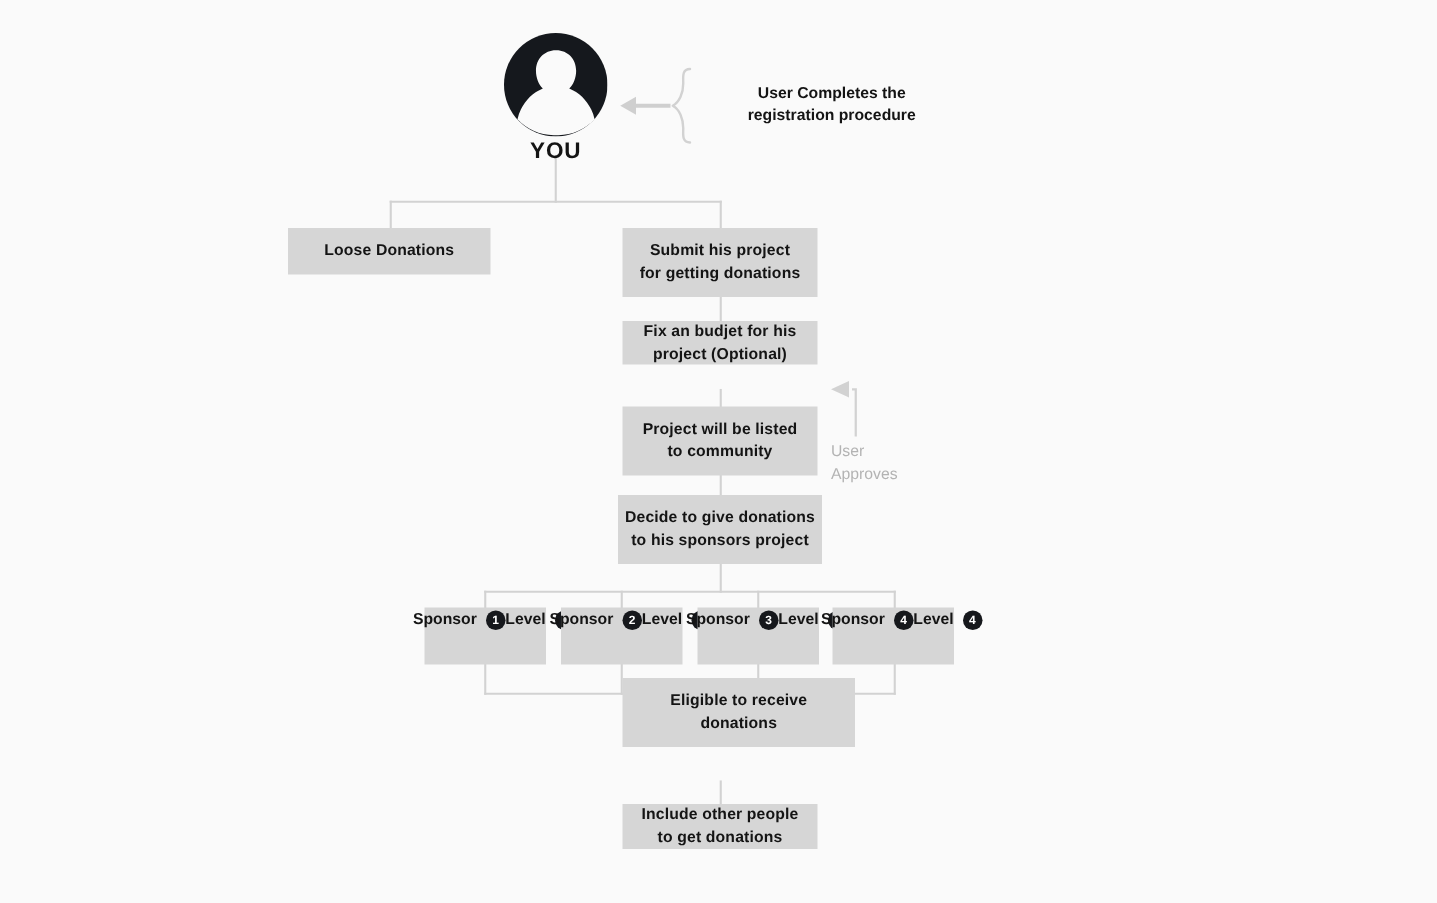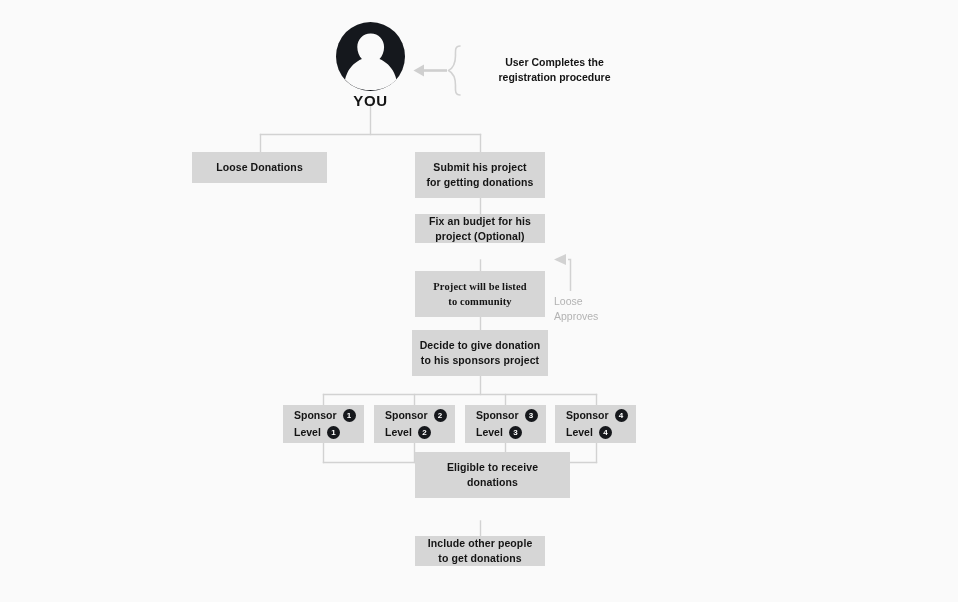--- a/index.html
+++ b/index.html
@@ -38,21 +38,21 @@
     letter-spacing: 0.1px;
     box-sizing: border-box;
   }
   .node .ln { display: block; white-space: nowrap; }
 
   
   .sponsor {
     position: absolute;
     background: #d6d6d6;
     display: flex;
-    flex-direction: column;
+    flex-direction: row;
     align-items: flex-start;
     justify-content: center;
     box-sizing: border-box;
     padding-left: 11px;
     color: #141414;
     font-size: 10.5px;
     font-weight: bold;
     line-height: 17px;
   }
   .sponsor .row {
@@ -185,45 +185,45 @@
              c2.7 -2.6 4.6 -7.0 4.6 -11.9 c0 -7.7 -5.6 -13.6 -13.2 -13.6 z" fill="#fafafa"></path>
   </svg>
   <div id="you-label">YOU</div>
 
   <div id="callout-text">
     <span class="ln">User Completes the</span>
     <span class="ln">registration procedure</span>
   </div>
 
   <div id="admin-label">
-    <span class="ln">Loose</span>
+    <span class="ln">User</span>
     <span class="ln">Approves</span>
   </div>
 
   <div class="node" style="left:192px; top:152px; width:135px; height:31px;">
     <span class="ln">Loose Donations</span>
   </div>
 
   <div class="node" style="left:415px; top:152px; width:130px; height:46px;">
     <span class="ln">Submit his project</span>
     <span class="ln">for getting donations</span>
   </div>
 
   <div class="node" style="left:415px; top:214px; width:130px; height:29px;">
     <span class="ln">Fix an budjet for his</span>
     <span class="ln">project (Optional)</span>
   </div>
 
-  <div class="node" style="left:415px; top:271px; width:130px; height:46px;font-family:Liberation Serif, serif;">
+  <div class="node" style="left:415px; top:271px; width:130px; height:46px;">
     <span class="ln">Project will be listed</span>
     <span class="ln">to community</span>
   </div>
 
   <div class="node" style="left:412px; top:330px; width:136px; height:46px;">
-    <span class="ln">Decide to give donation</span>
+    <span class="ln">Decide to give donations</span>
     <span class="ln">to his sponsors project</span>
   </div>
 
   <div class="node" style="left:415px; top:452px; width:155px; height:46px;">
     <span class="ln">Eligible to receive</span>
     <span class="ln">donations</span>
   </div>
 
   <div class="node" style="left:415px; top:536px; width:130px; height:30px;">
     <span class="ln">Include other people</span>

